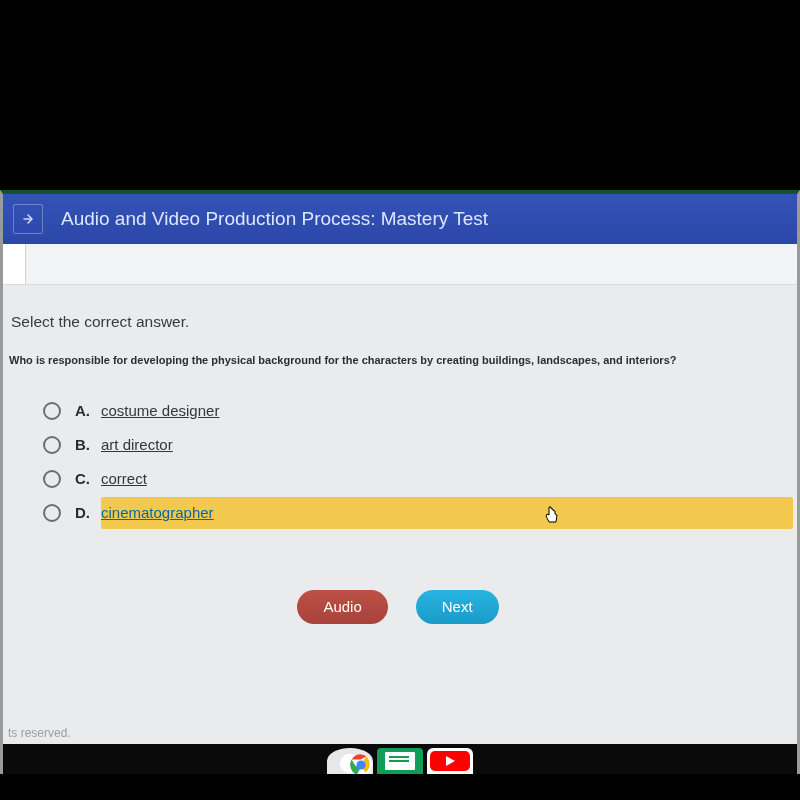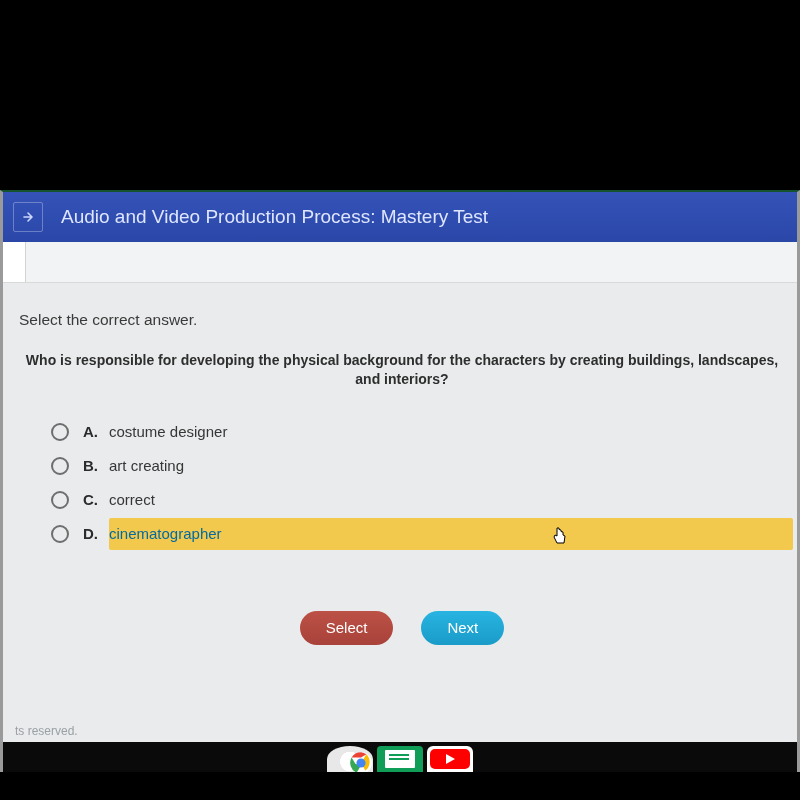--- a/index.html
+++ b/index.html
@@ -1,39 +1,39 @@
 <!DOCTYPE html>
 <html><head>
 <meta charset="utf-8">
 <style>
   html,body{margin:0;padding:0;width:800px;height:800px;font-family:"Segoe UI",Arial,sans-serif;background:#000;overflow:hidden;}
   .letterbox-top{height:190px;background:#000;}
-  .screen{position:relative;height:580px;background:#e9ebec;border-top:2px solid #14532d;border-left:3px solid #9a9a9a;border-right:3px solid #9a9a9a;overflow:hidden;}
+  .screen{position:relative;height:580px;background:#e9ebec;border-top:4px solid #14532d;border-left:3px solid #9a9a9a;border-right:3px solid #9a9a9a;overflow:hidden;}
   .header-bar{display:flex;align-items:center;height:50px;background:#2f4db2;background:linear-gradient(#3552b8,#2a47a8);color:#dfe6ff;font-size:19px;font-weight:400;padding-left:10px;}
   .header-icon{width:28px;height:28px;border:1px solid rgba(255,255,255,.3);border-radius:2px;display:flex;align-items:center;justify-content:center;margin-right:18px;color:#cdd8ff;font-size:15px;}
   .sub-bar{height:40px;background:#f1f3f4;border-bottom:1px solid #d7d9da;position:relative;}
   .sub-tab{position:absolute;left:0;top:0;height:40px;width:22px;background:#fff;border-right:1px solid #d0d2d3;}
-  .content{padding:28px 10px 0 14px;color:#333;}
+  .content{padding:28px 10px 0 6px;color:#333;}
   .instruction{font-size:15.5px;color:#3a3a3a;margin:0 0 22px 2px;}
-  .question{font-size:14px;color:#2e2e2e;font-weight:600;margin:17px 0 26px 0;line-height:1.35;text-align:center;}
+  .question{font-size:11px;color:#2e2e2e;font-weight:600;margin:17px 0 26px 0;line-height:1.35;}
   .answers{margin-left:34px;}
   .answer-row{display:flex;align-items:center;height:34px;font-size:15px;color:#333;position:relative;}
   .answer-row .radio{width:14px;height:14px;border:2px solid #6e6e6e;border-radius:50%;margin-right:14px;flex:0 0 auto;}
   .answer-row .letter{width:26px;font-weight:700;color:#2b2b2b;}
-  .answer-row .text{font-weight:400;color:#363636;}
+  .answer-row .text{font-weight:400;color:#363636;text-decoration:underline;}
   .answer-row.hovered .hover-bg{position:absolute;left:58px;right:-6px;top:1px;bottom:1px;background:#f2c94c;border-radius:2px;z-index:0;}
   .answer-row.hovered .text{position:relative;z-index:1;color:#0369a1;}
   .answer-row.hovered .letter{position:relative;z-index:1;}
   .answer-row.hovered .radio{position:relative;z-index:1;}
   .cursor{position:absolute;width:18px;height:22px;z-index:5;}
   .buttons{display:flex;justify-content:center;gap:28px;margin-top:60px;}
   .btn{height:34px;padding:0 26px;border-radius:17px;color:#fff;font-size:15px;font-weight:500;display:flex;align-items:center;justify-content:center;cursor:pointer;border:none;}
   .btn-reset{background:#b94a3f;background:linear-gradient(#bc5146,#a8423a);}
   .btn-next{background:#1fa9d8;background:linear-gradient(#28b4e1,#1a9bc8);text-align:center;}
-  .footer{position:absolute;bottom:34px;left:12px;font-size:12px;color:#9aa0a4;}
+  .footer{position:absolute;bottom:34px;left:5px;font-size:12px;color:#9aa0a4;}
   .shelf{position:absolute;bottom:0;left:0;right:0;height:30px;background:#0a0a0a;display:flex;justify-content:center;align-items:flex-end;}
   .shelf-icn{width:46px;height:26px;margin:0 2px;border-radius:50% 50% 0 0;}
 </style>
 </head>
 <body>
 
 <div class="letterbox-top"></div>
 
 <div class="screen">
 
@@ -58,21 +58,21 @@
 
       <div class="answer-row">
         <span class="radio"></span>
         <span class="letter">A.</span>
         <span class="text">costume designer</span>
       </div>
 
       <div class="answer-row">
         <span class="radio"></span>
         <span class="letter">B.</span>
-        <span class="text">art creating</span>
+        <span class="text">art director</span>
       </div>
 
       <div class="answer-row">
         <span class="radio"></span>
         <span class="letter">C.</span>
         <span class="text">correct</span>
       </div>
 
       <div class="answer-row hovered" style="position:relative;">
         <div class="hover-bg"></div>
@@ -82,21 +82,21 @@
         <span class="cursor" style="left:500px;top:8px;">
           <svg width="18" height="22" viewBox="0 0 18 22">
               <path d="M6 3v8l-2-1-1 2 3 6h7l1-7-2-1V7l-2-.5V5l-2-.5V3z" fill="#fff" stroke="#000" stroke-width="1"></path>
             </svg>
         </span>
       </div>
 
     </div>
 
     <div class="buttons">
-      <button class="btn btn-reset">Select</button>
+      <button class="btn btn-reset">Audio</button>
       <button class="btn btn-next">Next</button>
     </div>
 
   </div>
 
   <div class="footer">ts reserved.</div>
 
   <div class="shelf">
     <div class="shelf-icn" style="background:radial-gradient(circle at 50% 60%,#fff 0 35%,#e8e8e8 36% 100%);position:relative;">
       <svg width="46" height="26" style="position:absolute;top:4px;left:11px" viewBox="0 0 24 24">

